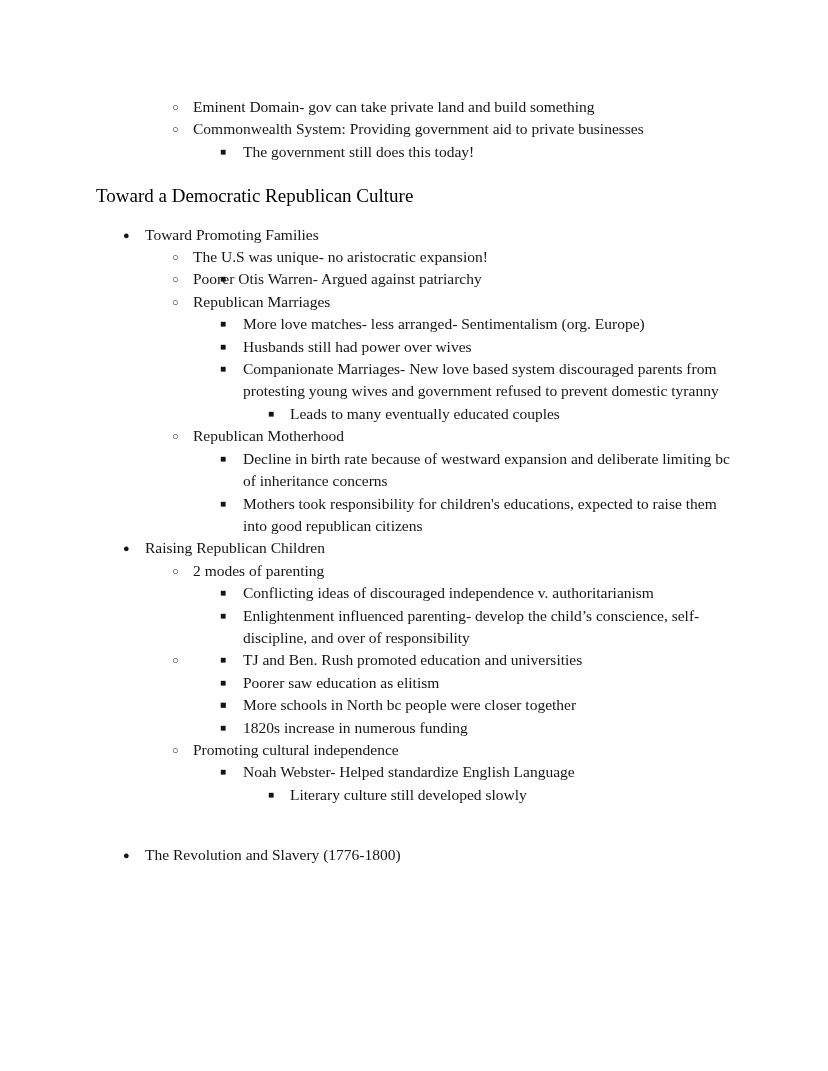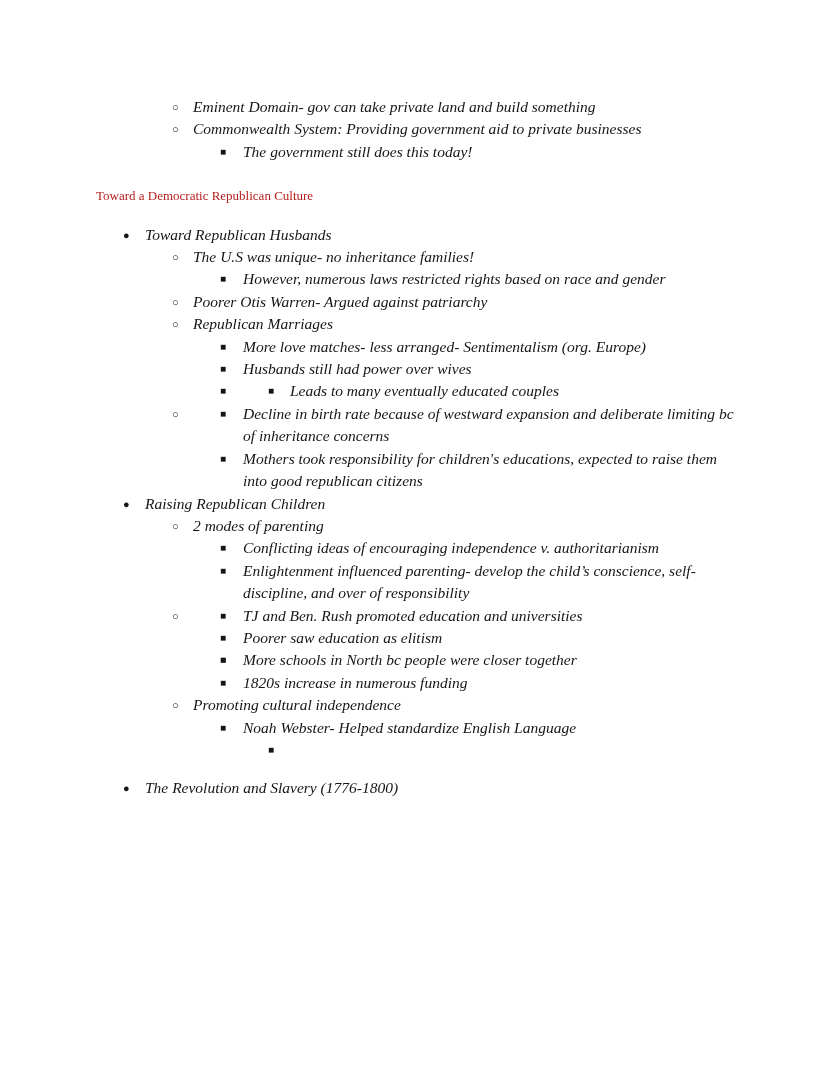--- a/index.html
+++ b/index.html
@@ -37,41 +37,40 @@
     position: absolute;
     top: 0;
     text-align: left;
     color: #151515;
     line-height: 22.4px;
     font-family: "Liberation Serif", "DejaVu Serif", serif;
   }
   .row .txt {
     display: block;
     text-align: left;
-    font-style: italic;
   }
 
   
   .lvl1 { padding-left: 49px; }
   .lvl1 > .marker { left: 27px; font-size: 11px; }
   
   .lvl2 { padding-left: 97px; }
   .lvl2 > .marker { left: 76px; font-size: 11px; }
   
   .lvl3 { padding-left: 147px; }
   .lvl3 > .marker { left: 124px; font-size: 10px; }
   
   .lvl4 { padding-left: 194px; }
   .lvl4 > .marker { left: 172px; font-size: 10px; }
 
   
   .heading {
-    font-size: 13px;
+    font-size: 19px;
     line-height: 22.4px;
-    color: #b91c1c;
+    color: #000000;
     margin: 0;
     padding-left: 0;
   }
 
   
   .gap-lg { height: 22px; }
   .gap-md { height: 16px; }
 </style>
 </head>
 <body>
@@ -88,75 +87,76 @@
       </div>
       <div class="row lvl3">
         <span class="marker">■</span>
         <span class="txt">The government still does this today!</span>
       </div>
       <div class="gap-lg"></div>
       <div class="heading">Toward a Democratic Republican Culture</div>
       <div class="gap-md"></div>
       <div class="row lvl1">
         <span class="marker">●</span>
-        <span class="txt">Toward Republican Husbands</span>
-      </div>
-      <div class="row lvl2">
-        <span class="marker">○</span>
-        <span class="txt">The U.S was unique- no inheritance families!</span>
-      </div>
-      <div class="row lvl3">
-        <span class="marker">■</span>
-        <span class="txt">However, numerous laws restricted rights based on race and gender</span>
+        <span class="txt">Toward Promoting Families</span>
+      </div>
+      <div class="row lvl2">
+        <span class="marker">○</span>
+        <span class="txt">The U.S was unique- no aristocratic expansion!</span>
+      </div>
+      <div class="row lvl3">
+        <span class="marker">■</span>
       </div>
       <div class="row lvl2">
         <span class="marker">○</span>
         <span class="txt">Poorer Otis Warren- Argued against patriarchy</span>
       </div>
       <div class="row lvl2">
         <span class="marker">○</span>
         <span class="txt">Republican Marriages</span>
       </div>
       <div class="row lvl3">
         <span class="marker">■</span>
         <span class="txt">More love matches- less arranged- Sentimentalism (org. Europe)</span>
       </div>
       <div class="row lvl3">
         <span class="marker">■</span>
         <span class="txt">Husbands still had power over wives</span>
       </div>
       <div class="row lvl3">
         <span class="marker">■</span>
+        <span class="txt">Companionate Marriages- New love based system discouraged parents from protesting young wives and government refused to prevent domestic tyranny</span>
       </div>
       <div class="row lvl4">
         <span class="marker">■</span>
         <span class="txt">Leads to many eventually educated couples</span>
       </div>
       <div class="row lvl2">
         <span class="marker">○</span>
+        <span class="txt">Republican Motherhood</span>
       </div>
       <div class="row lvl3">
         <span class="marker">■</span>
         <span class="txt">Decline in birth rate because of westward expansion and deliberate limiting bc of inheritance concerns</span>
       </div>
       <div class="row lvl3">
         <span class="marker">■</span>
         <span class="txt">Mothers took responsibility for children's educations, expected to raise them into good republican citizens</span>
       </div>
       <div class="row lvl1">
         <span class="marker">●</span>
         <span class="txt">Raising Republican Children</span>
       </div>
       <div class="row lvl2">
         <span class="marker">○</span>
         <span class="txt">2 modes of parenting</span>
       </div>
       <div class="row lvl3">
         <span class="marker">■</span>
-        <span class="txt">Conflicting ideas of encouraging independence v. authoritarianism</span>
+        <span class="txt">Conflicting ideas of discouraged independence v. authoritarianism</span>
       </div>
       <div class="row lvl3">
         <span class="marker">■</span>
         <span class="txt">Enlightenment influenced parenting- develop the child’s conscience, self-discipline, and over of responsibility</span>
       </div>
       <div class="row lvl2">
         <span class="marker">○</span>
       </div>
       <div class="row lvl3">
         <span class="marker">■</span>
@@ -180,20 +180,21 @@
       <div class="row lvl2">
         <span class="marker">○</span>
         <span class="txt">Promoting cultural independence</span>
       </div>
       <div class="row lvl3">
         <span class="marker">■</span>
         <span class="txt">Noah Webster- Helped standardize English Language</span>
       </div>
       <div class="row lvl4">
         <span class="marker">■</span>
+        <span class="txt">Literary culture still developed slowly</span>
       </div>
       <div class="gap-lg"></div>
       <div class="gap-md"></div>
       <div class="row lvl1">
         <span class="marker">●</span>
         <span class="txt">The Revolution and Slavery (1776-1800)</span>
       </div>
     </div>
 </div>
 

